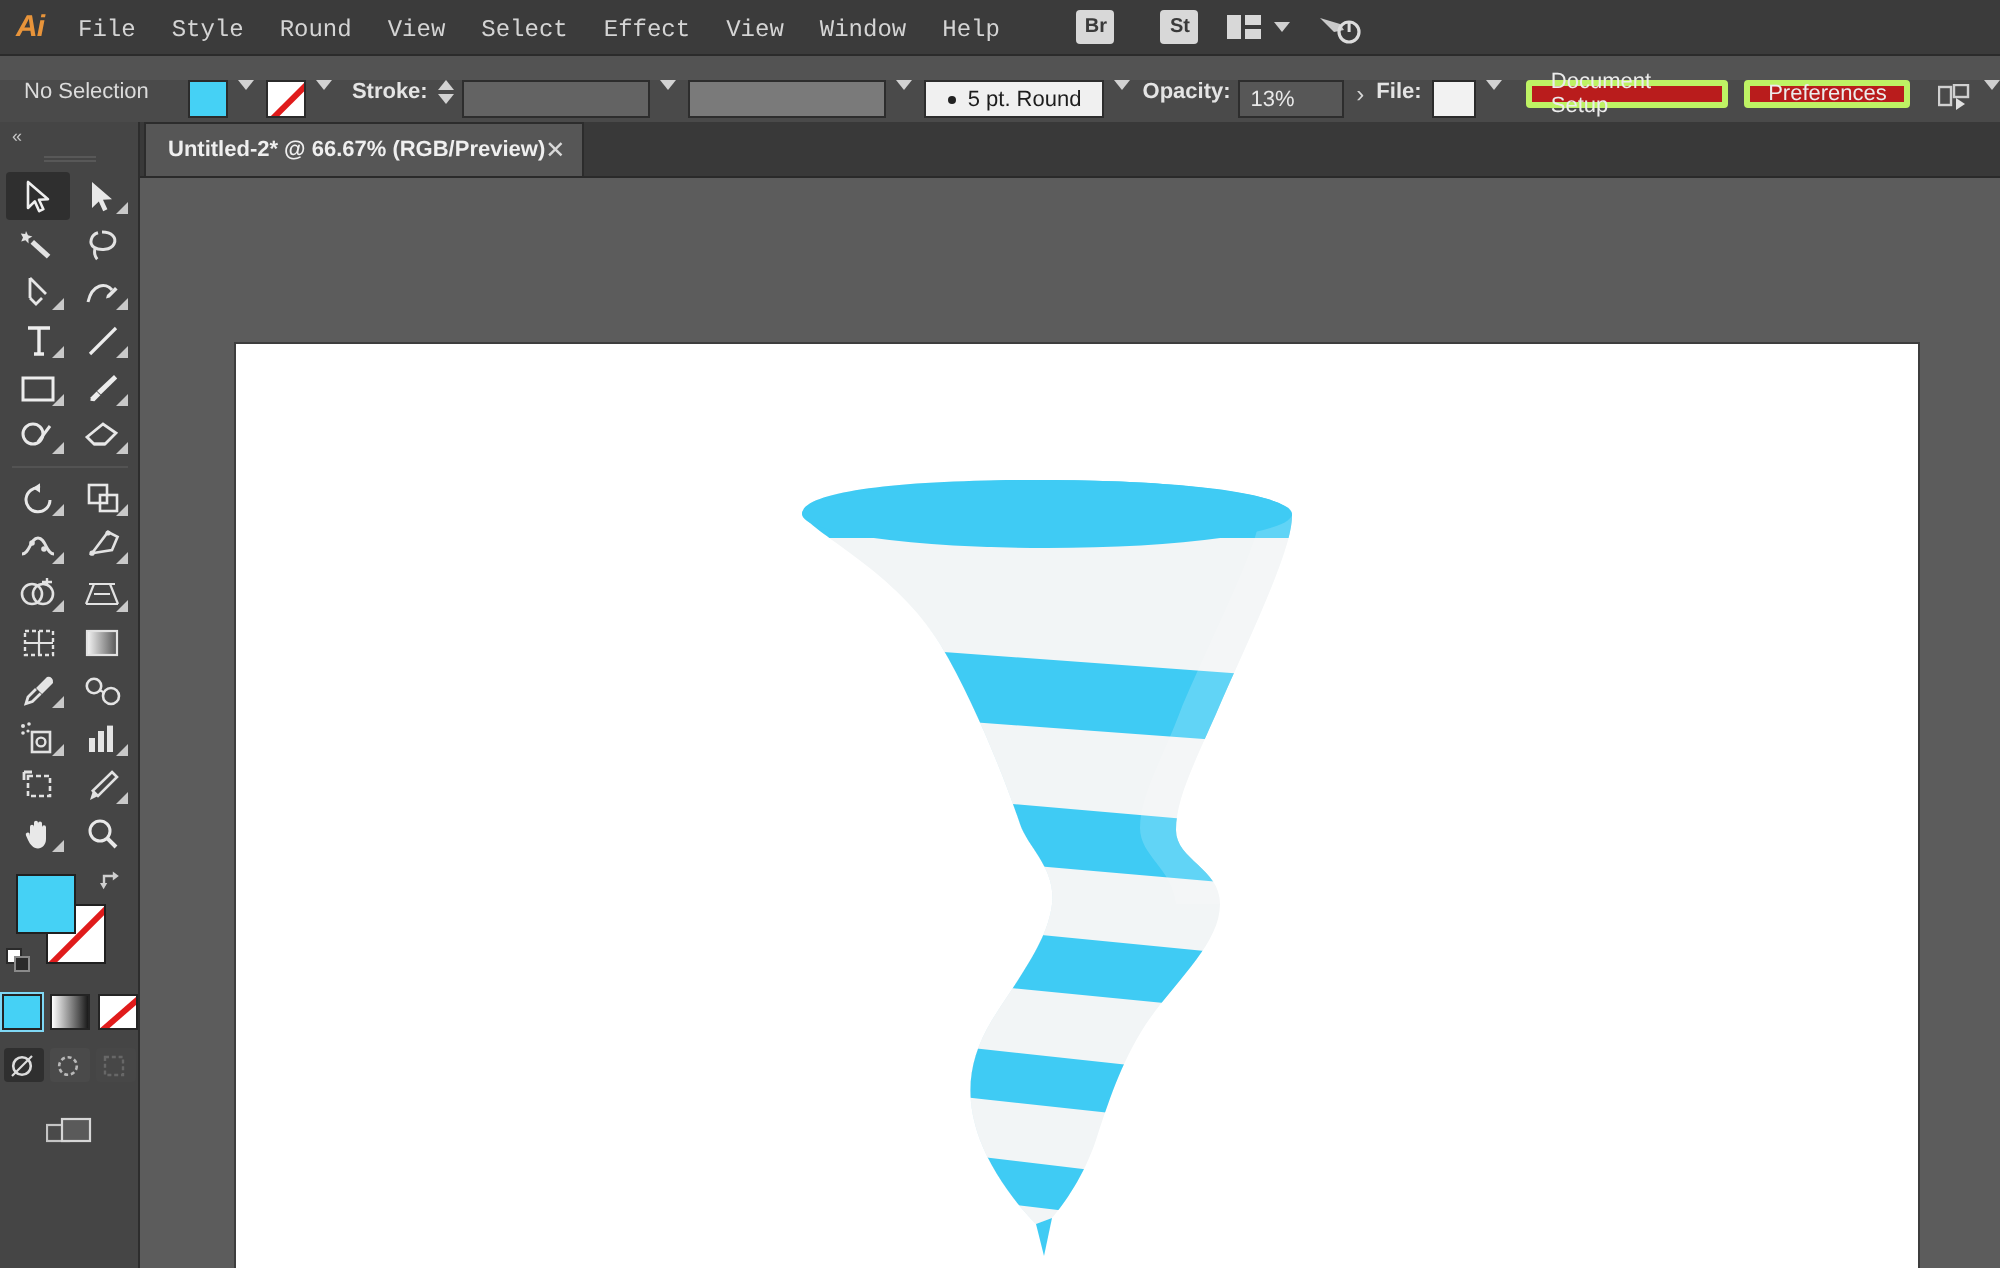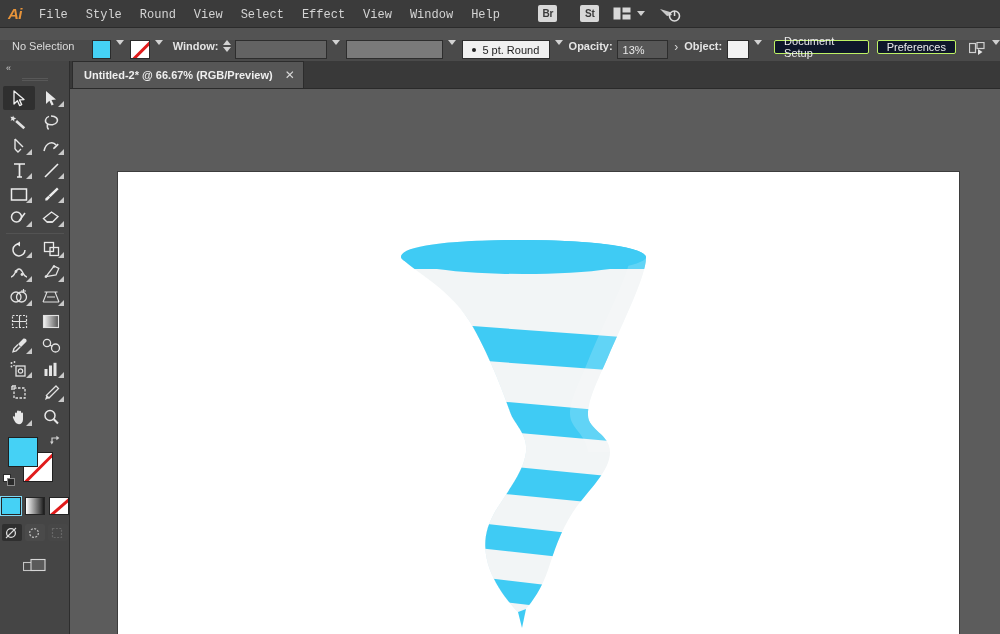--- a/index.html
+++ b/index.html
@@ -89,34 +89,34 @@
     cursor: pointer;
   }
   .brush-dot { width: 4px; height: 4px; border-radius: 50%; background: #222; }
   .opacity-val {
     width: 56px; height: 19px; background: #575757; border: 1px solid #2d2d2d;
     color: #e8e8e8; font-size: 11px; display: flex; align-items: center;
     padding-left: 5px; cursor: text;
   }
   .arrow-btn { color: #d6d6d6; font-size: 12px; margin: 0 6px; cursor: pointer; }
   .cb-btn {
-    height: 14px; padding: 0 9px; background: #0f172a; border: 1px solid #bef264;
+    height: 14px; padding: 0 9px; background: #b91c1c; border: 3px solid #bef264;
     border-radius: 2px; color: #ececec; font-size: 11px;
     display: flex; align-items: center; cursor: pointer;
   }
 
   
   .tabbar {
     position: absolute; top: 61px; left: 0; width: 1000px; height: 28px;
     background: #393939; border-bottom: 1px solid #2a2a2a;
     display: flex; align-items: flex-end; padding-left: 72px;
   }
   .doctab {
     height: 27px; background: #565656; border: 1px solid #2c2c2c; border-bottom: none;
-    display: flex; align-items: center; padding: 0 8px 0 11px; gap: 12px; cursor: pointer;
+    display: flex; align-items: center; padding: 0 8px 0 11px; cursor: pointer;
   }
   .doctab-title { color: #efefef; font-size: 11px; font-weight: bold; white-space: nowrap; }
   .doctab-close { color: #d8d8d8; font-size: 12px; line-height: 1; cursor: pointer; }
 
   
   .toolpanel {
     position: absolute; top: 61px; left: 0; width: 70px; height: 573px;
     background: #454545; border-right: 1px solid #2d2d2d;
   }
   .tp-collapse {
@@ -241,42 +241,42 @@
 
   <div class="controlbar">
     <div class="cb-label" style="width:88px">No Selection</div>
 
     <div class="swatch"></div>
     <div class="mini-chev"></div>
 
     <div class="swatch swatch-none"></div>
     <div class="mini-chev"></div>
 
-    <div class="cb-strong" style="margin-left:4px">Window:</div>
+    <div class="cb-strong" style="margin-left:4px">Stroke:</div>
     <div class="stepper">
         <i class="up"></i>
         <i class="dn"></i>
       </div>
     <div class="field field-w1" style="margin-left:4px"></div>
     <div class="mini-chev"></div>
 
     <div class="field" style="width:105px;background:#7a7a7a"></div>
     <div class="mini-chev"></div>
 
     <div class="field-brush">
       <span class="brush-dot"></span>
       <span>5 pt. Round</span>
     </div>
     <div class="mini-chev"></div>
 
     <div class="cb-strong">Opacity:</div>
     <div class="opacity-val" style="margin-left:4px">13%</div>
     <div class="arrow-btn">›</div>
 
-    <div class="cb-strong">Object:</div>
+    <div class="cb-strong">File:</div>
     <div class="swatch swatch-white" style="margin-left:5px"></div>
     <div class="mini-chev"></div>
 
     <div class="cb-btn" style="margin-left:6px">Document Setup</div>
     <div class="cb-btn" style="margin-left:8px">Preferences</div>
 
     <div class="mb-icon" style="margin-left:12px">
       <svg width="18" height="14" viewBox="0 0 18 14">
         <rect x="0.5" y="1.5" width="6" height="9" fill="none" stroke="#d0d0d0" stroke-width="1.2"></rect>
         <rect x="8" y="0.5" width="7" height="6" fill="none" stroke="#d0d0d0" stroke-width="1.2"></rect>

